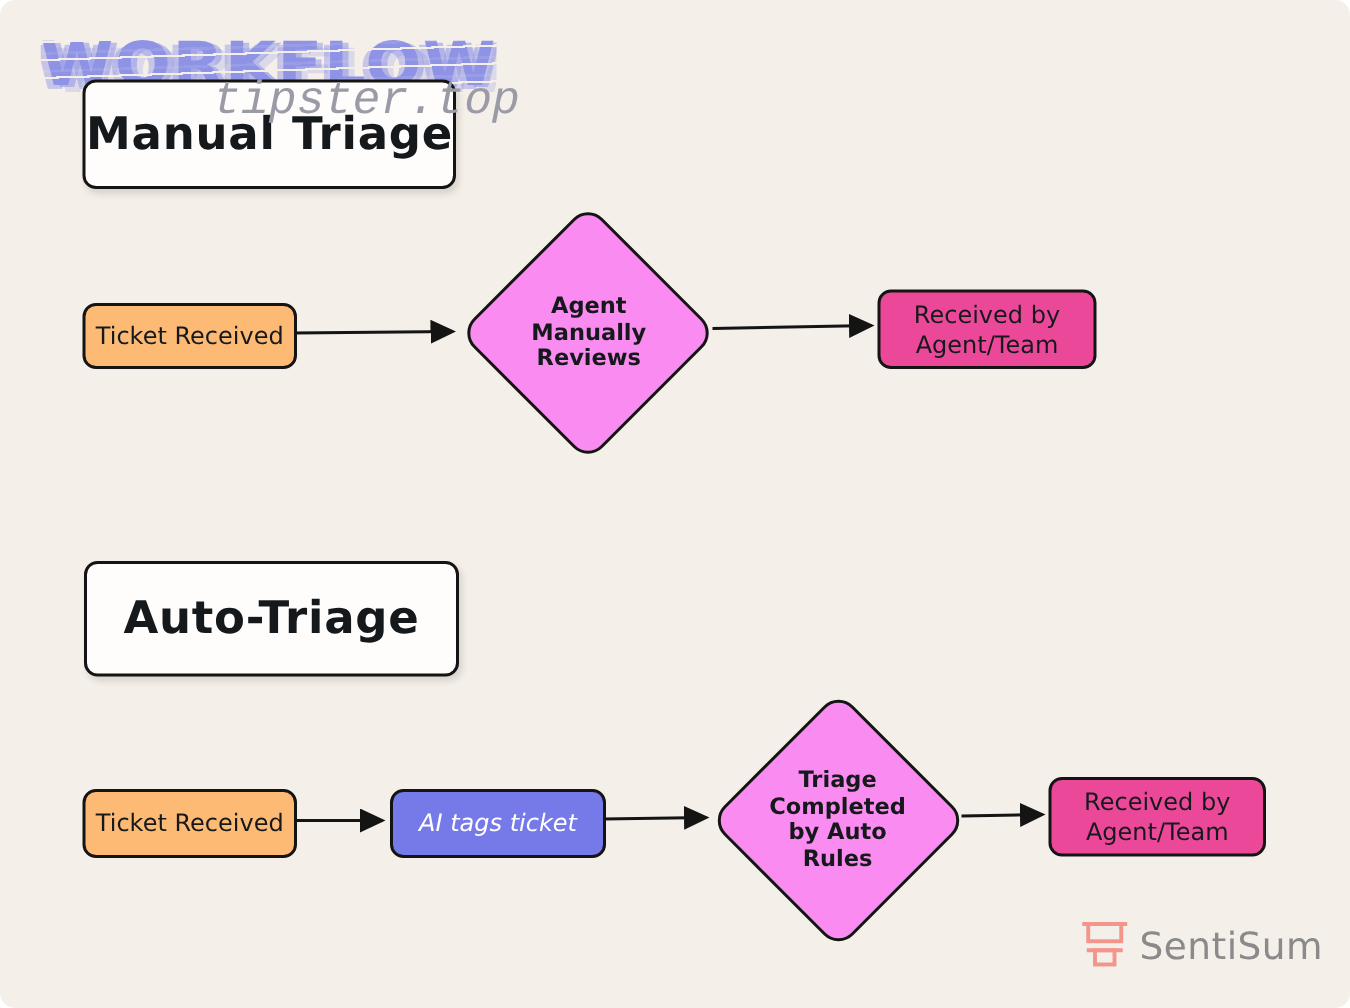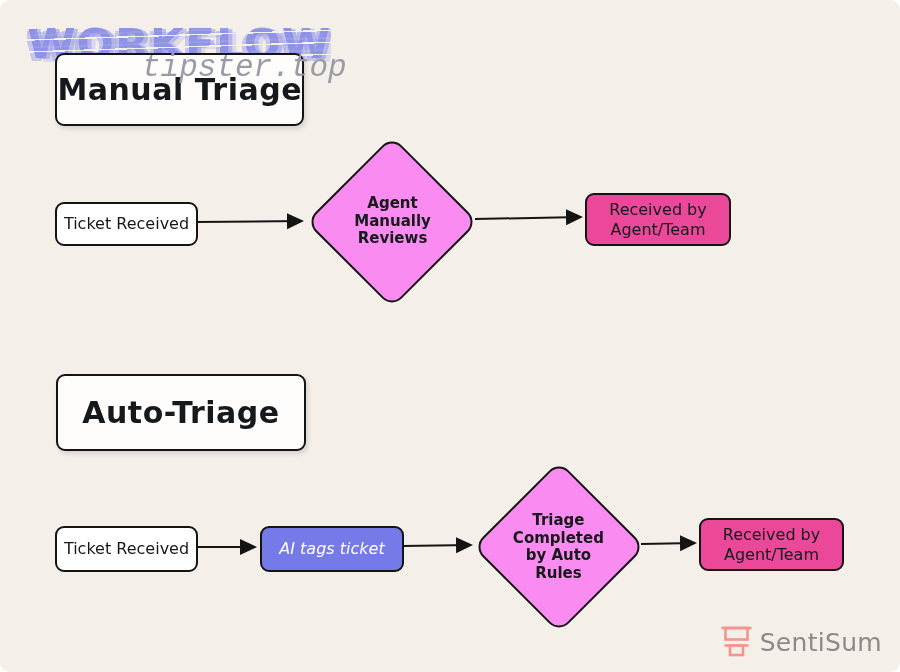--- a/index.html
+++ b/index.html
@@ -46,21 +46,21 @@
   .node{
     position:absolute;
     border:2px solid #141414;
     border-radius:9px;
     display:flex;align-items:center;justify-content:center;
     text-align:center;
     font-size:16px;line-height:1.25;
     white-space:pre-line;
     z-index:2;
   }
-  .node.orange{background:#ffffff;}
+  .node.orange{background:#fdba74;}
   .node.blue{background:#ec4899;}
   .node.purple{background:#7679e8;color:#ffffff;font-style:italic;}
   #ticket-received-1{left:55px;top:202px;width:139px;height:40px;}
   #received-1{left:585px;top:193px;width:142px;height:49px;}
   #ticket-received-2{left:55px;top:526px;width:139px;height:42px;}
   #ai-tags{left:260px;top:526px;width:140px;height:42px;}
   #received-2{left:699px;top:518px;width:141px;height:49px;}
   
   .diamond{
     position:absolute;width:118px;height:118px;
@@ -75,21 +75,21 @@
     transform:rotate(-45deg);
     font-size:15px;font-weight:700;line-height:1.18;
     text-align:center;white-space:pre-line;
   }
   #diamond-manual{left:331px;top:161px;}
   #diamond-auto{left:498px;top:486px;}
   
   .arrows{position:absolute;left:0;top:0;z-index:1;}
   
   .brand{
-    position:absolute;right:18px;bottom:12px;
+    position:absolute;right:18px;bottom:24px;
     display:flex;align-items:center;gap:8px;
     z-index:2;
     justify-content:center;
   }
   .brand-name{
     font-size:25px;color:#8a8a8a;letter-spacing:.3px;
   }
 </style>
 </head>
 <body>

